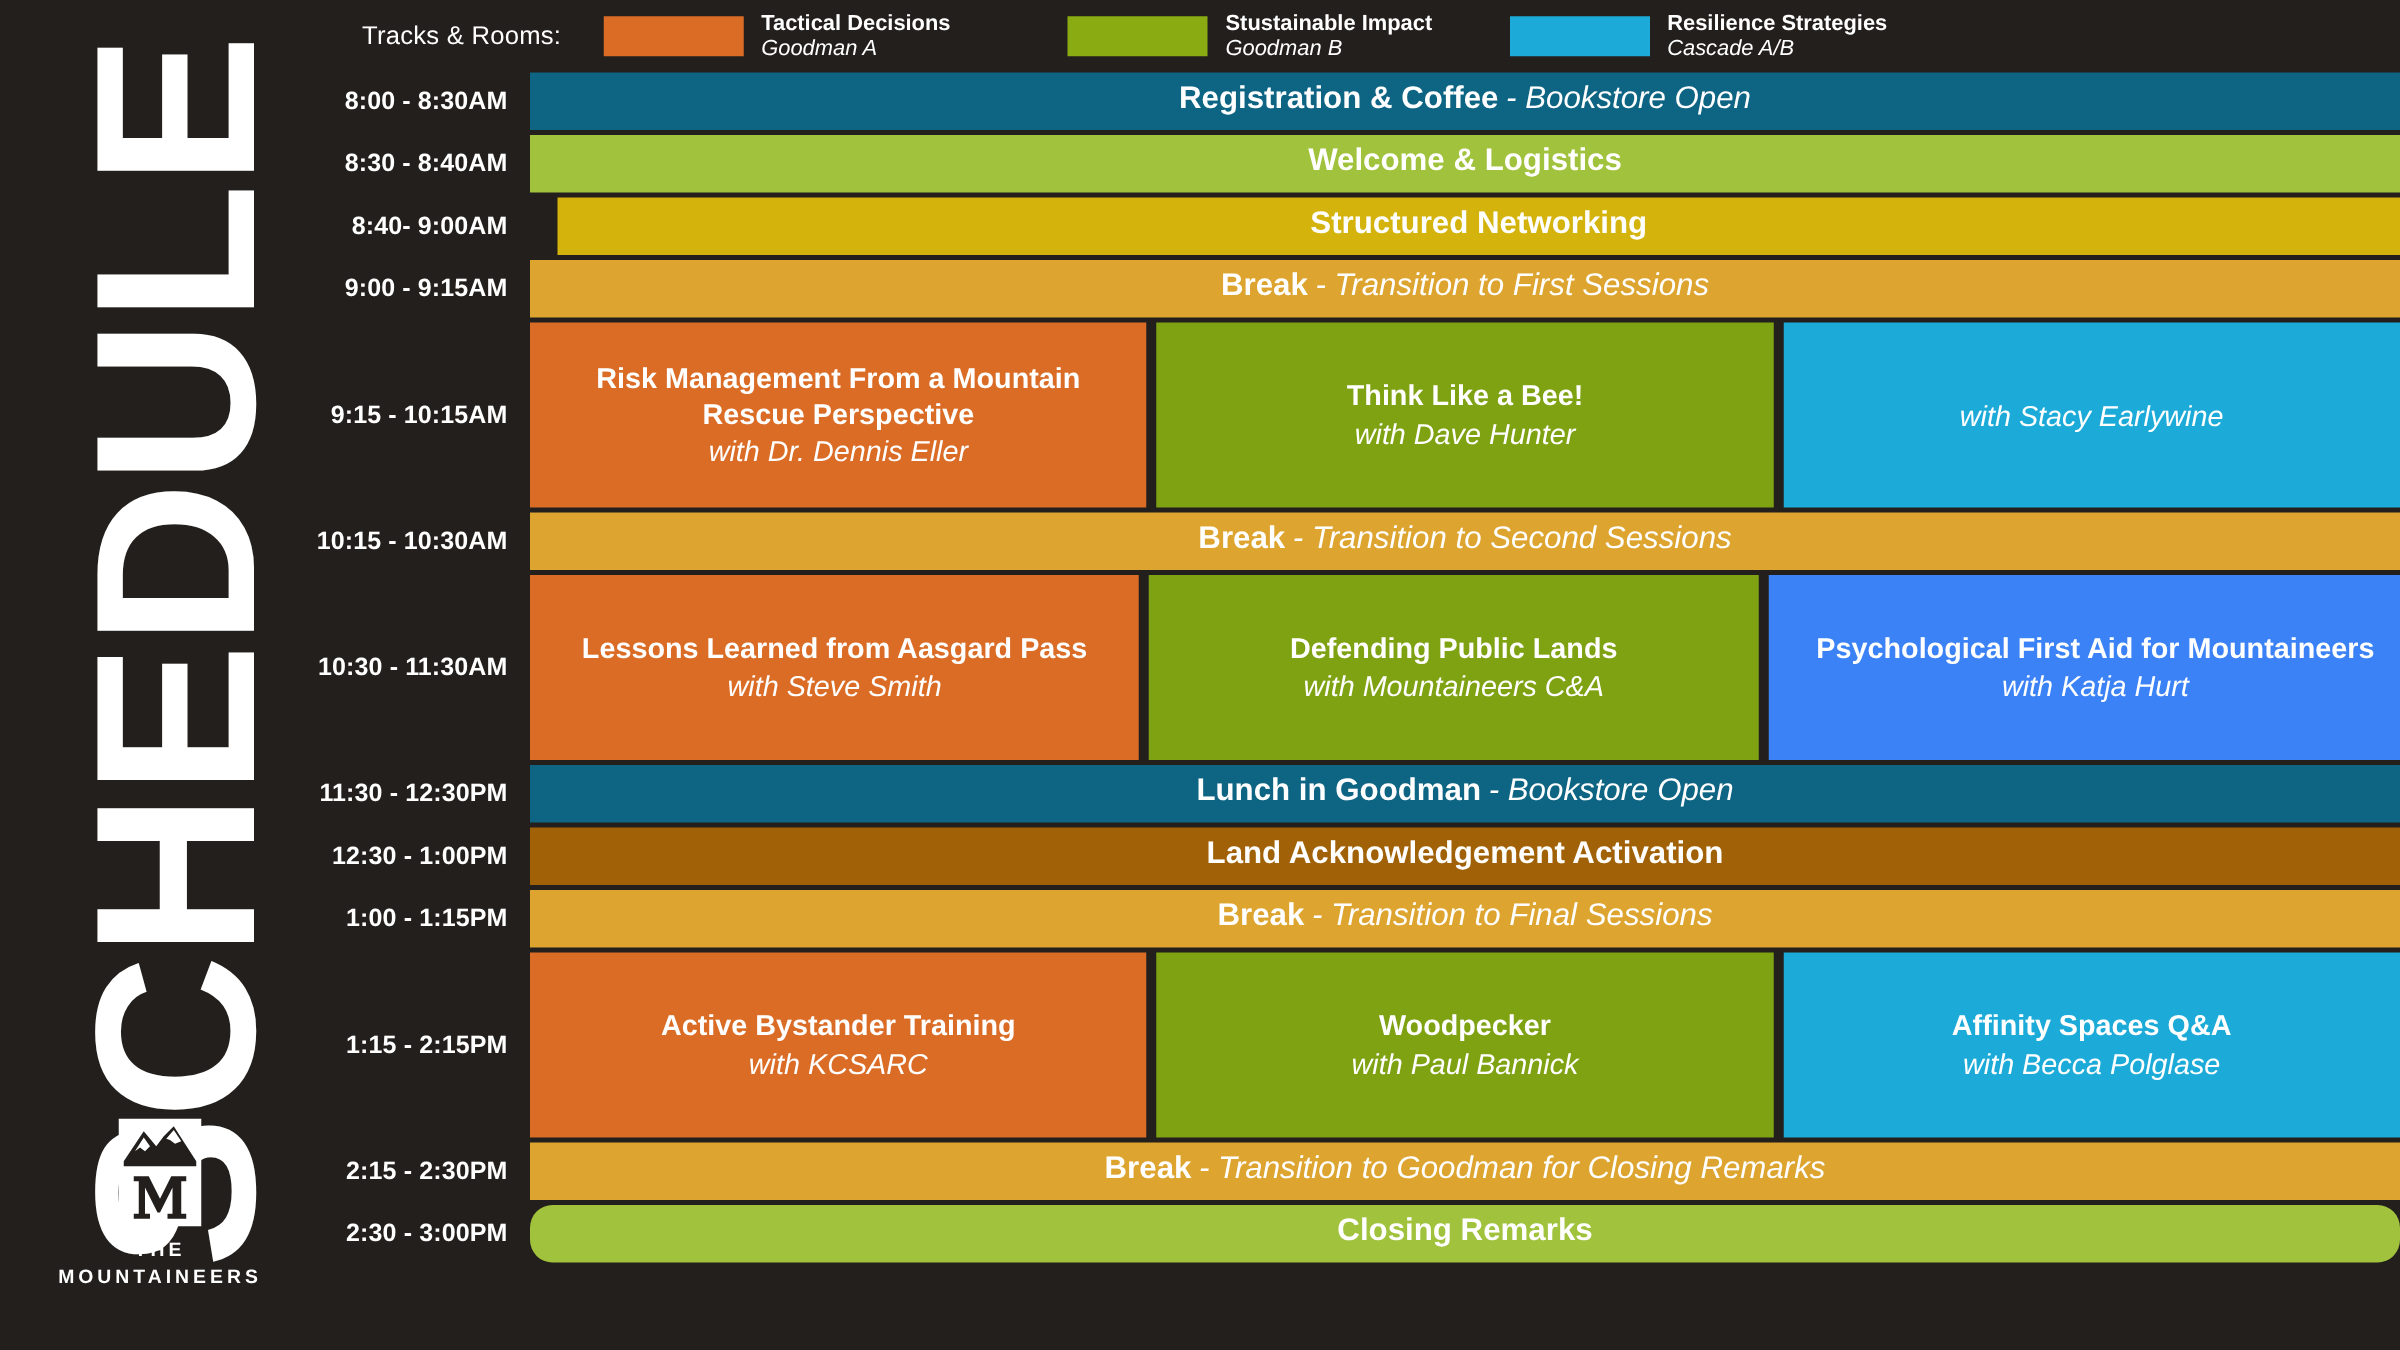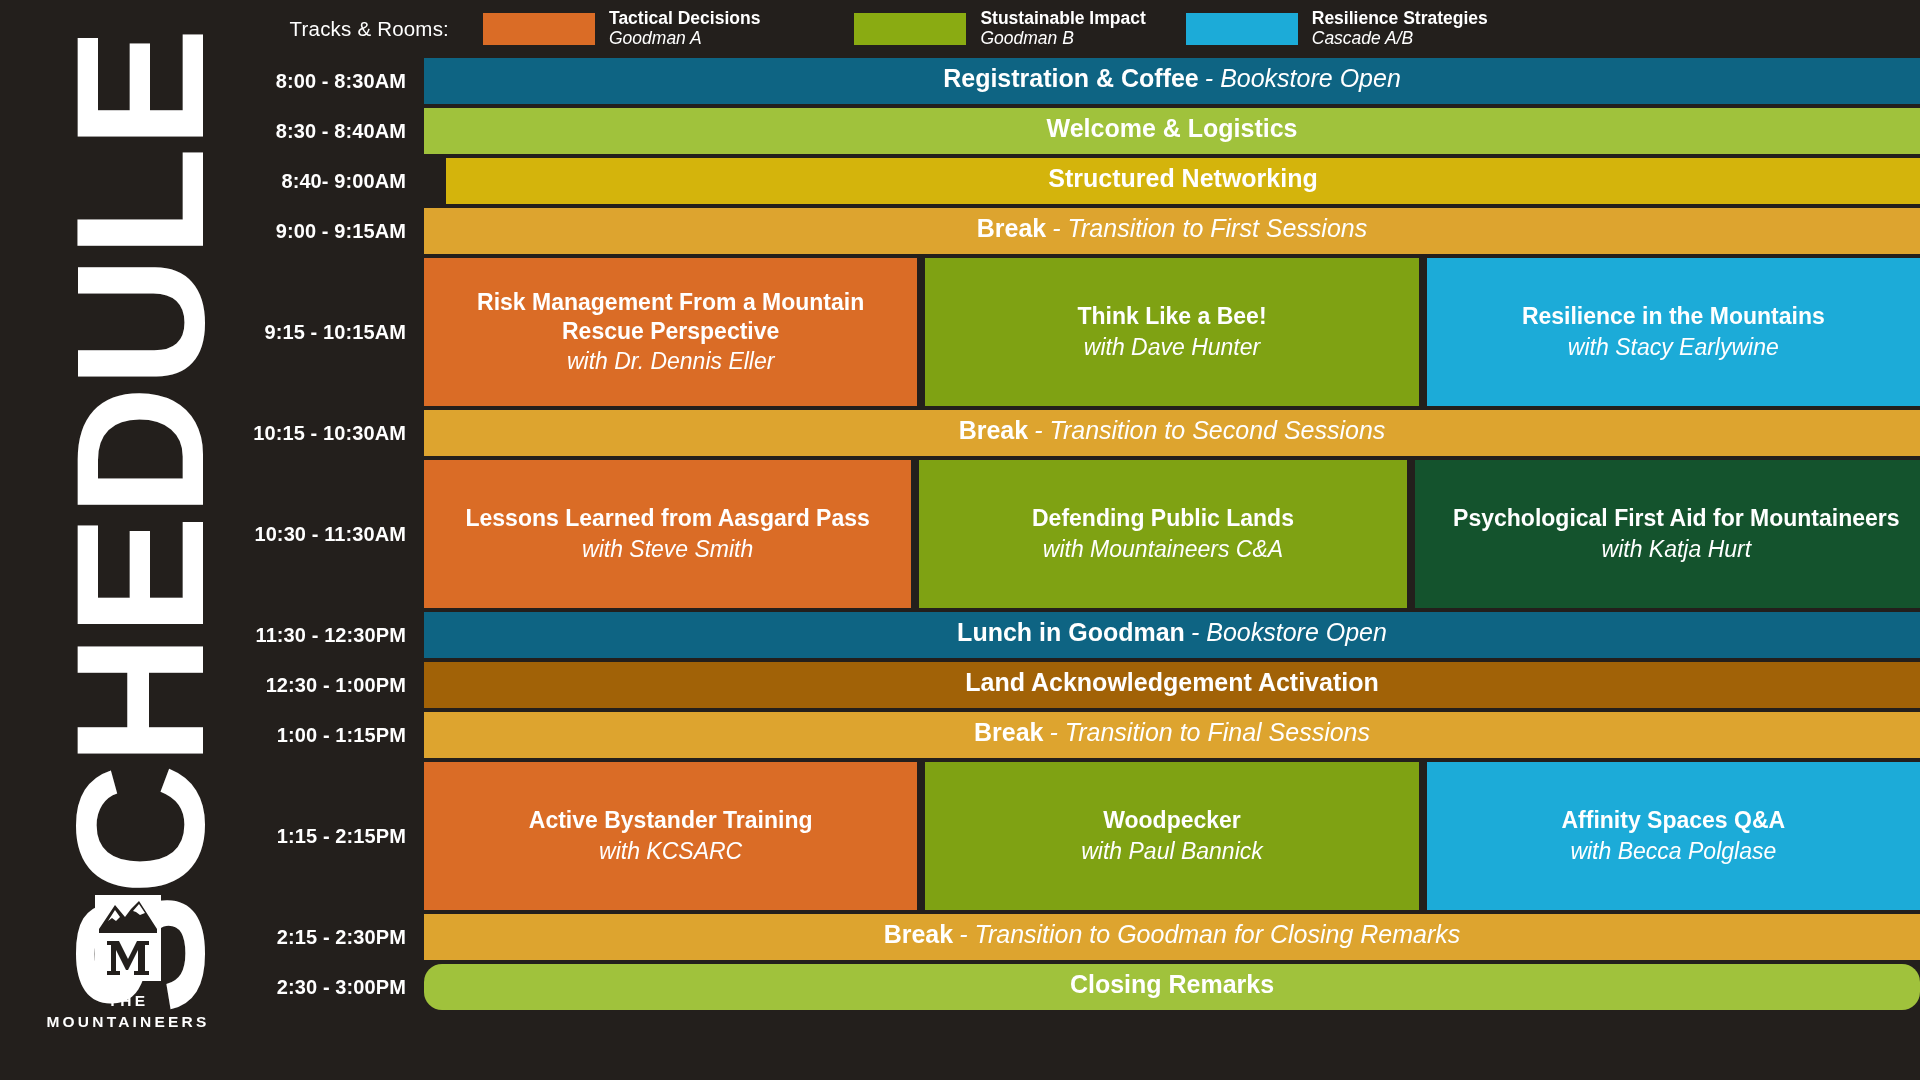--- a/index.html
+++ b/index.html
@@ -101,21 +101,21 @@
     color: #ffffff;
     flex: none;
   }
   .legend-item {
     display: flex;
     align-items: center;
     flex: none;
   }
   .legend-item.li-0 { margin-left: 18px; }
   .legend-item.li-1 { margin-left: 94px; }
-  .legend-item.li-2 { margin-left: 40px; }
+  .legend-item.li-2 { margin-left: 62px; }
   .legend-swatch {
     width: 112px;
     height: 32px;
     flex: none;
   }
   .legend-text {
     margin-left: 14px;
     line-height: 1.12;
   }
   .legend-track {
@@ -298,21 +298,20 @@
         <div class="blocks">
           <div class="block col" style="background: rgb(218, 108, 38);">
             <div class="b-title">Risk Management From a Mountain Rescue Perspective</div>
             <div class="b-sub">with Dr. Dennis Eller</div>
           </div>
           <div class="block col" style="background: rgb(127, 162, 19);">
             <div class="b-title">Think Like a Bee!</div>
             <div class="b-sub">with Dave Hunter</div>
           </div>
           <div class="block col" style="background: rgb(28, 171, 216);">
-            <div class="b-title">Resilience in the Mountains</div>
             <div class="b-sub">with Stacy Earlywine</div>
           </div>
         </div>
       </div>
       <div class="row plenary">
         <div class="time-cell">10:15 - 10:30AM</div>
         <div class="blocks">
           <div class="block full" style="background: rgb(221, 164, 47);">
             <div class="b-title">Break</div>
             <div class="b-sub">- Transition to Second Sessions</div>
@@ -323,21 +322,21 @@
         <div class="time-cell">10:30 - 11:30AM</div>
         <div class="blocks">
           <div class="block col" style="background: rgb(218, 108, 38);">
             <div class="b-title">Lessons Learned from Aasgard Pass</div>
             <div class="b-sub">with Steve Smith</div>
           </div>
           <div class="block col" style="background: rgb(127, 162, 19);">
             <div class="b-title">Defending Public Lands</div>
             <div class="b-sub">with Mountaineers C&amp;A</div>
           </div>
-          <div class="block col" style="background: #14532d; padding-left: 32px;">
+          <div class="block col" style="background: #3b82f6; padding-left: 32px;">
             <div class="b-title">Psychological First Aid for Mountaineers</div>
             <div class="b-sub">with Katja Hurt</div>
           </div>
         </div>
       </div>
       <div class="row plenary">
         <div class="time-cell">11:30 - 12:30PM</div>
         <div class="blocks">
           <div class="block full" style="background: rgb(14, 100, 131);">
             <div class="b-title">Lunch in Goodman</div>

